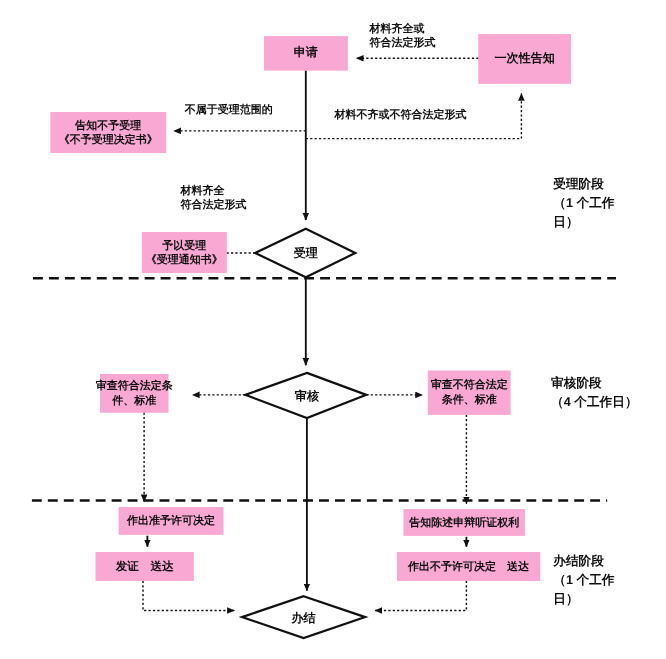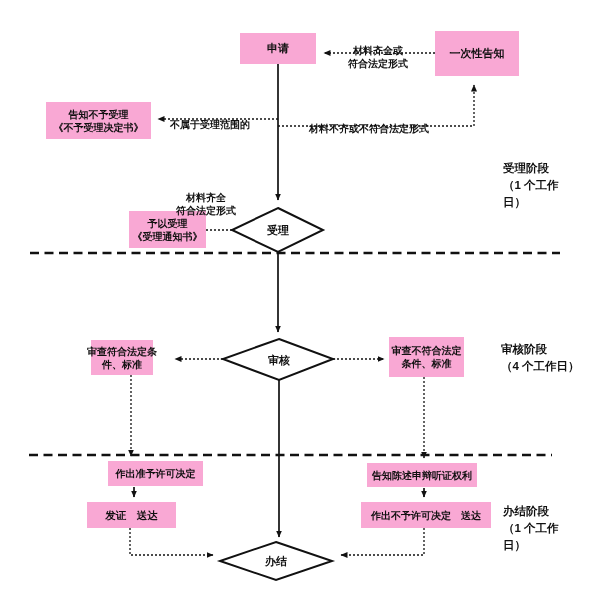--- a/index.html
+++ b/index.html
@@ -15,21 +15,21 @@
     font-weight:bold;font-size:10px;line-height:13px;text-align:center;
     box-sizing:border-box;white-space:nowrap;
   }
   .node.thin{border-width:1.5px;}
   .dlabel{
     position:absolute;font-weight:bold;text-align:center;
     display:flex;align-items:center;justify-content:center;font-size:11px;
   }
   .elabel{
     position:absolute;font-weight:bold;font-size:10px;line-height:13px;
-    text-align:center;white-space:nowrap;margin-top:24px;
+    text-align:left;white-space:nowrap;
   }
   .stage{
     position:absolute;font-weight:bold;font-size:11.5px;line-height:17px;
     white-space:nowrap;
   }
 </style>
 </head>
 <body>
 
 <div id="canvas">

